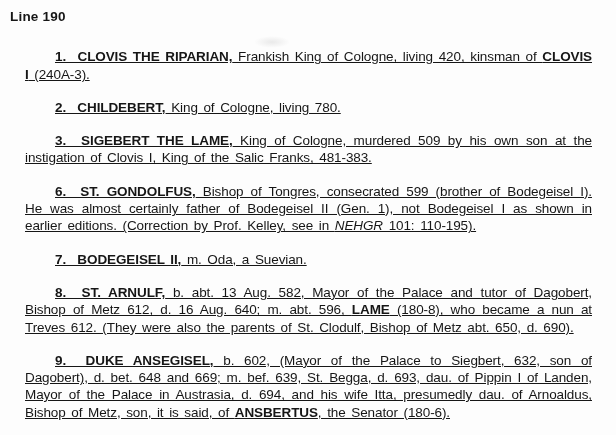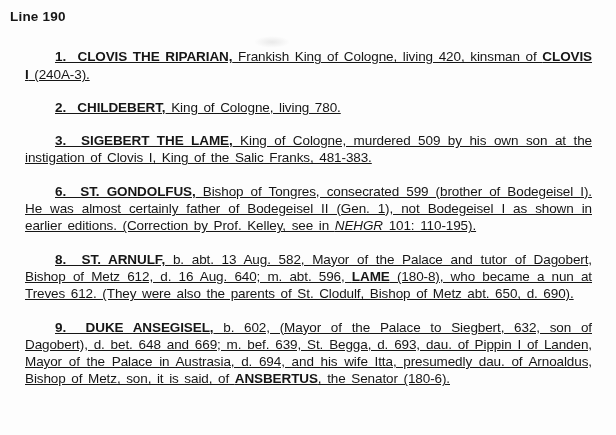--- a/index.html
+++ b/index.html
@@ -52,16 +52,17 @@
 <body>
 
 <div class="page" style="color: rgb(22, 22, 22); background: rgb(253, 253, 253);">
   <div class="smudge"></div>
   <h1 class="heading">Line 190</h1>
   <div>
       <p class="para"><span class="b">1.&nbsp; CLOVIS THE RIPARIAN,</span><span class="n"> Frankish King of Cologne, living 420, kinsman of </span><span class="b">CLOVIS I</span><span class="n"> (240A-3).</span></p>
       <p class="para"><span class="b">2.&nbsp; CHILDEBERT,</span><span class="n"> King of Cologne, living 780.</span></p>
       <p class="para"><span class="b">3.&nbsp; SIGEBERT THE LAME,</span><span class="n"> King of Cologne, murdered 509 by his own son at the instigation of Clovis I, King of the Salic Franks, 481-383.</span></p>
       <p class="para"><span class="b">6.&nbsp; ST. GONDOLFUS,</span><span class="n"> Bishop of Tongres, consecrated 599 (brother of Bodegeisel I). He was almost certainly father of Bodegeisel II (Gen. 1), not Bodegeisel I as shown in earlier editions. (Correction by Prof. Kelley, see in </span><span class="i">NEHGR</span><span class="n"> 101: 110-195).</span></p>
+      <p class="para"><span class="b">7.&nbsp; BODEGEISEL II,</span><span class="n"> m. Oda, a Suevian.</span></p>
       <p class="para"><span class="b">8.&nbsp; ST. ARNULF,</span><span class="n"> b. abt. 13 Aug. 582, Mayor of the Palace and tutor of Dagobert, Bishop of Metz 612, d. 16 Aug. 640; m. abt. 596, </span><span class="b">LAME</span><span class="n"> (180-8), who became a nun at Treves 612. (They were also the parents of St. Clodulf, Bishop of Metz abt. 650, d. 690).</span></p>
       <p class="para"><span class="b">9.&nbsp; DUKE ANSEGISEL,</span><span class="n"> b. 602, (Mayor of the Palace to Siegbert, 632, son of Dagobert), d. bet. 648 and 669; m. bef. 639, St. Begga, d. 693, dau. of Pippin I of Landen, Mayor of the Palace in Austrasia, d. 694, and his wife Itta, presumedly dau. of Arnoaldus, Bishop of Metz, son, it is said, of </span><span class="b">ANSBERTUS</span><span class="n">, the Senator (180-6).</span></p>
     </div>
 </div>
 
 </body></html>

